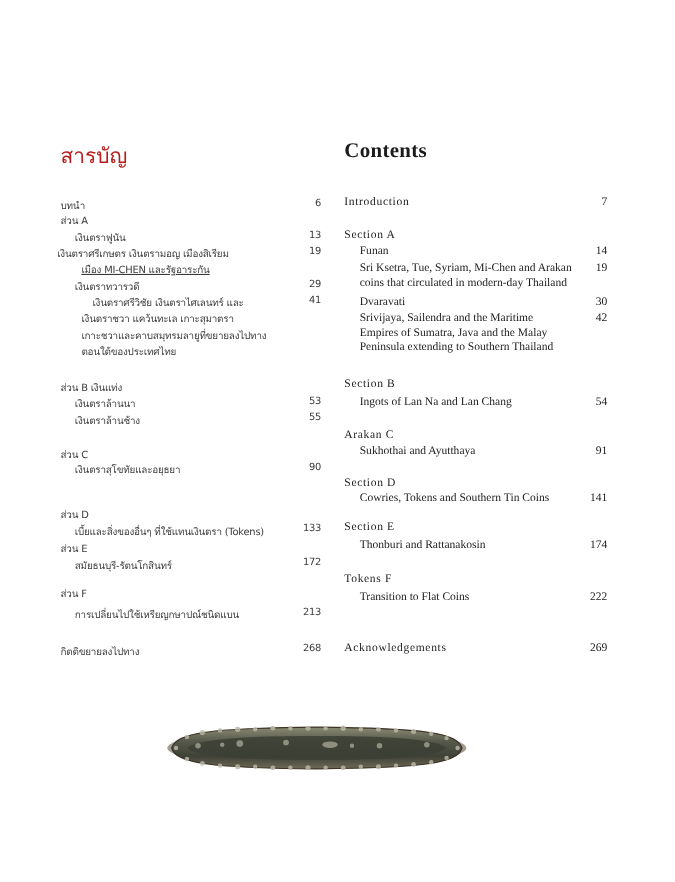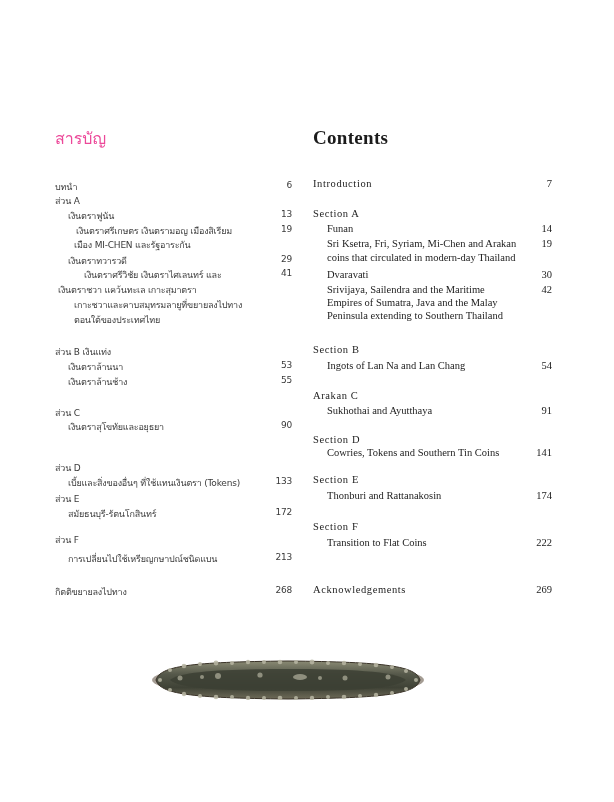--- a/index.html
+++ b/index.html
@@ -2,21 +2,21 @@
 <html><head>
 <meta charset="utf-8">
 <style>
   html, body { margin: 0; padding: 0; }
   body {
     width: 614px; height: 802px; background: #ffffff; position: relative; overflow: hidden;
     color: #1a1a1a;
   }
   .abs { position: absolute; white-space: nowrap; }
   .thai { font-family: "DejaVu Sans", sans-serif; font-size: 9px; color: #3a3a3a; letter-spacing: -0.2px; }
-  .thai-title { font-family: Liberation Sans, sans-serif; font-size: 16px; color: #ec4899; }
+  .thai-title { font-family: Liberation Sans, sans-serif; font-size: 19px; color: #b91c1c; }
   .en-title { font-family: "Liberation Serif", serif; font-size: 19px; font-weight: bold; color: #1b1b1b; letter-spacing: 0.3px; }
   .en { font-family: "Liberation Serif", serif; font-size: 10.5px; color: #1c1c1c; }
   .en-sec { font-family: "Liberation Serif", serif; font-size: 10.5px; color: #1c1c1c; letter-spacing: 0.6px; }
   .num { text-align: right; width: 40px; }
   .ingot {
     position: absolute; left: 150px; top: 656px; width: 276px; height: 44px;
   }
 </style>
 </head>
 <body>
@@ -27,29 +27,29 @@
 
 <div>
   <div class="abs thai" style="left:55px; top:180px;">บทนำ</div>
   <div class="abs thai num" style="left:252px; top:180px;">6</div>
 
   <div class="abs thai" style="left:55px; top:194px;">ส่วน A</div>
 
   <div class="abs thai" style="left:68px; top:209px;">เงินตราฟูนัน</div>
   <div class="abs thai num" style="left:252px; top:209px;">13</div>
 
-  <div class="abs thai" style="left:76px; top:224px;">เงินตราศรีเกษตร เงินตรามอญ เมืองสิเรียม</div>
-  <div class="abs thai" style="left:74px; top:238px;">เมือง MI-CHEN และรัฐอาระกัน</div>
+  <div class="abs thai" style="left:52px; top:224px;">เงินตราศรีเกษตร เงินตรามอญ เมืองสิเรียม</div>
+  <div class="abs thai" style="left:74px; top:238px;text-decoration:underline;">เมือง MI-CHEN และรัฐอาระกัน</div>
   <div class="abs thai num" style="left:252px; top:224px;">19</div>
 
   <div class="abs thai" style="left:68px; top:254px;">เงินตราทวารวดี</div>
   <div class="abs thai num" style="left:252px; top:254px;">29</div>
 
   <div class="abs thai" style="left:68px; top:268px;margin-left:16px;">เงินตราศรีวิชัย เงินตราไศเลนทร์ และ</div>
-  <div class="abs thai" style="left:58px; top:283px;">เงินตราชวา แคว้นทะเล เกาะสุมาตรา</div>
+  <div class="abs thai" style="left:74px; top:283px;">เงินตราชวา แคว้นทะเล เกาะสุมาตรา</div>
   <div class="abs thai" style="left:74px; top:298px;">เกาะชวาและคาบสมุทรมลายูที่ขยายลงไปทาง</div>
   <div class="abs thai" style="left:74px; top:313px;">ตอนใต้ของประเทศไทย</div>
   <div class="abs thai num" style="left:252px; top:268px;">41</div>
 
   <div class="abs thai" style="left:55px; top:345px;">ส่วน B เงินแท่ง</div>
   <div class="abs thai" style="left:68px; top:360px;">เงินตราล้านนา</div>
   <div class="abs thai num" style="left:252px; top:360px;">53</div>
   <div class="abs thai" style="left:68px; top:375px;">เงินตราล้านช้าง</div>
   <div class="abs thai num" style="left:252px; top:375px;">55</div>
 
@@ -75,21 +75,21 @@
 
 <div>
   <div class="abs en-sec" style="left:313px; top:178px;">Introduction</div>
   <div class="abs en num" style="left:512px; top:178px;">7</div>
 
   <div class="abs en-sec" style="left:313px; top:208px;">Section A</div>
 
   <div class="abs en" style="left:327px; top:223px;">Funan</div>
   <div class="abs en num" style="left:512px; top:223px;">14</div>
 
-  <div class="abs en" style="left:327px; top:238px;">Sri Ksetra, Fri, Syriam, Mi-Chen and Arakan</div>
+  <div class="abs en" style="left:327px; top:238px;">Sri Ksetra, Tue, Syriam, Mi-Chen and Arakan</div>
   <div class="abs en" style="left:327px; top:252px;">coins that circulated in modern-day Thailand</div>
   <div class="abs en num" style="left:512px; top:238px;">19</div>
 
   <div class="abs en" style="left:327px; top:269px;">Dvaravati</div>
   <div class="abs en num" style="left:512px; top:269px;">30</div>
 
   <div class="abs en" style="left:327px; top:284px;">Srivijaya, Sailendra and the Maritime</div>
   <div class="abs en" style="left:327px; top:297px;">Empires of Sumatra, Java and the Malay</div>
   <div class="abs en" style="left:327px; top:310px;">Peninsula extending to Southern Thailand</div>
   <div class="abs en num" style="left:512px; top:284px;">42</div>
@@ -103,21 +103,21 @@
   <div class="abs en num" style="left:512px; top:405px;">91</div>
 
   <div class="abs en-sec" style="left:313px; top:434px;">Section D</div>
   <div class="abs en" style="left:327px; top:447px;">Cowries, Tokens and Southern Tin Coins</div>
   <div class="abs en num" style="left:512px; top:447px;">141</div>
 
   <div class="abs en-sec" style="left:313px; top:474px;">Section E</div>
   <div class="abs en" style="left:327px; top:490px;">Thonburi and Rattanakosin</div>
   <div class="abs en num" style="left:512px; top:490px;">174</div>
 
-  <div class="abs en-sec" style="left:313px; top:521px;">Section F</div>
+  <div class="abs en-sec" style="left:313px; top:521px;">Tokens F</div>
   <div class="abs en" style="left:327px; top:537px;">Transition to Flat Coins</div>
   <div class="abs en num" style="left:512px; top:537px;">222</div>
 
   <div class="abs en-sec" style="left:313px; top:584px;">Acknowledgements</div>
   <div class="abs en num" style="left:512px; top:584px;">269</div>
 </div>
 
 <div class="ingot">
   <svg width="276" height="44" viewBox="0 0 276 44" xmlns="http://www.w3.org/2000/svg">
     <defs>

